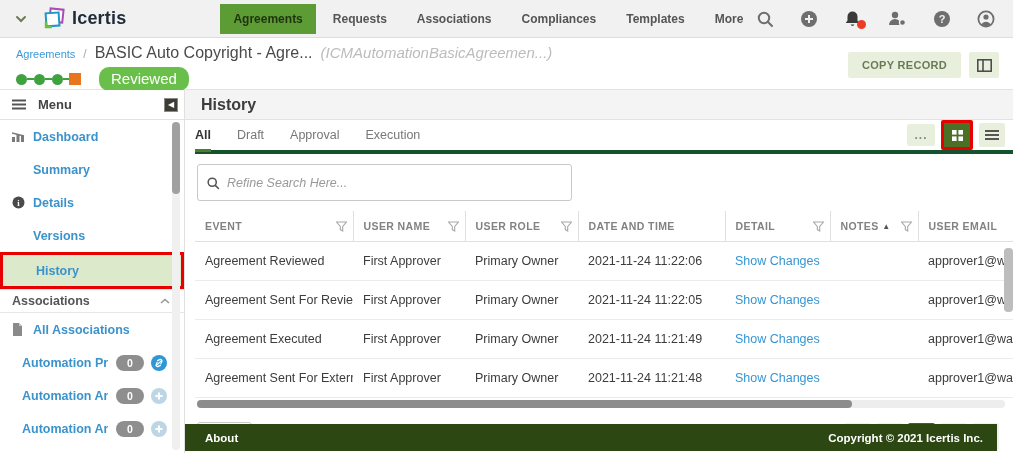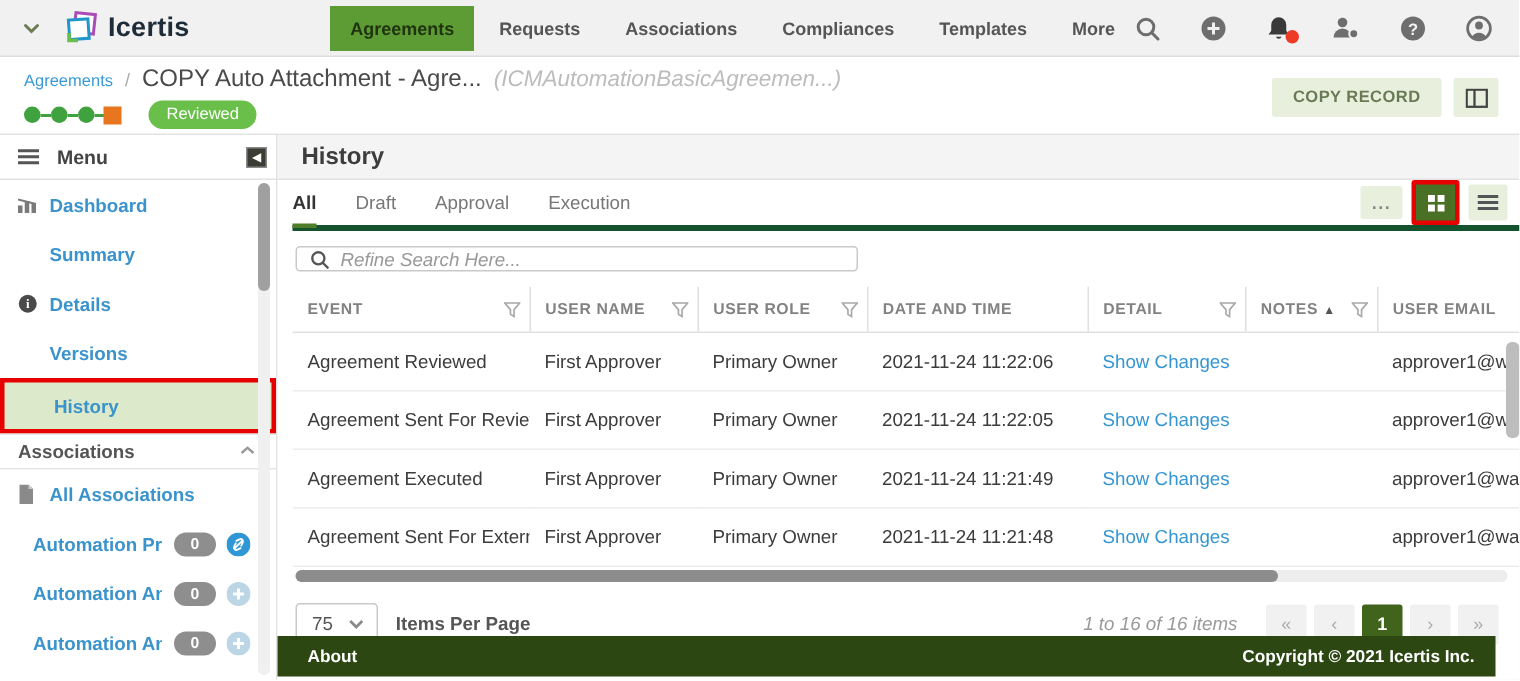--- a/index.html
+++ b/index.html
@@ -23,21 +23,21 @@
   .crumb-line { display:flex; align-items:baseline; gap:8px; }
   .crumb-link { font-size:11px; color:#3b9ad6; }
   .crumb-sep { font-size:12px; color:#aaa; }
   .crumb-title { font-size:16px; color:#4a4a4a; }
   .crumb-sub { font-size:15px; font-style:italic; color:#bcbcbc; }
   .status-line { display:flex; align-items:center; margin-top:5px; }
   .dotwrap { display:flex; align-items:center; }
   .sdot { width:11px; height:11px; border-radius:50%; background:#3fa23f; }
   .sline { width:7px; height:2px; background:#3fa23f; }
   .ssquare { width:12px; height:12px; background:#e8761f; margin-left:-1px; }
-  .badge-pill { margin-left:18px; background:#6abf4b; color:#fff; font-size:11px; padding:3px 12px 4px; border-radius:10px; }
+  .badge-pill { margin-left:18px; background:#6abf4b; color:#fff; font-size:15px; padding:3px 12px 4px; border-radius:10px; }
   .crumb-actions { position:absolute; right:14px; top:14px; display:flex; gap:8px; }
   .btn-lightgreen { background:#e8f0dd; border:none; color:#6a7a55; font-size:11px; font-weight:700; letter-spacing:.3px; padding:7px 14px; border-radius:2px; cursor:pointer; font-family:"Liberation Sans",sans-serif; }
   .btn-sq { background:#e8f0dd; border:none; width:30px; border-radius:2px; display:flex; align-items:center; justify-content:center; cursor:pointer; }
 
   
   .body-row { display:flex; height:363px; }
 
   
   .sidebar { width:185px; background:#fff; border-right:1px solid #e0e0e0; position:relative; flex:none; }
   .menu-head { height:30px; display:flex; align-items:center; padding:0 6px 0 12px; border-bottom:1px solid #e2e2e2; }
@@ -62,21 +62,21 @@
 
   .tabs-row { display:flex; align-items:center; height:34px; border-bottom:4px solid #14532d; padding-right:8px; }
   .ftab { font-size:12.5px; color:#777; padding:9px 0 7px; margin-right:26px; cursor:pointer; border-bottom:3px solid transparent; }
   .ftab.active { color:#333; font-weight:700; border-bottom:3px solid #4f7d28; }
   .tabs-actions { margin-left:auto; display:flex; align-items:center; gap:6px; }
   .mini-btn { width:28px; height:22px; background:#e8f0dd; border:none; border-radius:2px; color:#8a8a8a; font-weight:700; font-size:12px; letter-spacing:1px; display:flex; align-items:center; justify-content:center; cursor:pointer; }
   .view-btn { width:26px; height:24px; border:none; border-radius:2px; display:flex; align-items:center; justify-content:center; cursor:pointer; }
   .view-btn.grid-active { background:#4a7026; border:3px solid #e60000; width:32px; height:30px; }
   .view-btn.list { background:#e8f0dd; }
 
-  .search-wrap { margin:10px 0 10px 2px; width:375px; height:17px; border:1px solid #c9c9c9; border-radius:3px; display:flex; align-items:center; padding:0 8px; background:#fff; }
+  .search-wrap { margin:10px 0 10px 2px; width:375px; height:37px; border:1px solid #c9c9c9; border-radius:3px; display:flex; align-items:center; padding:0 8px; background:#fff; }
   .search-wrap input { border:none; outline:none; flex:1; font-size:12.5px; font-style:italic; color:#555; margin-left:7px; font-family:"Liberation Sans",sans-serif; background:transparent; }
   .search-wrap input::placeholder { color:#999; }
 
   .table-wrap { position:relative; width:818px; overflow:hidden; }
   table { border-collapse:collapse; table-layout:fixed; width:818px; }
   col.c0{width:158px} col.c1{width:112px} col.c2{width:113px} col.c3{width:147px} col.c4{width:105px} col.c5{width:88px} col.c6{width:95px}
   th { font-size:10.5px; color:#828282; font-weight:700; letter-spacing:.4px; text-align:left; padding:9px 6px 9px 10px; border-bottom:1px solid #e0e0e0; }
   th .th-inner { display:flex; align-items:center; }
   th .funnel { margin-left:auto; display:flex; }
   th .sortarr { margin-left:auto; font-size:8px; color:#555; }
@@ -169,21 +169,21 @@
             <path d="M4.4 14.4 a5.4 5.4 0 0 1 9.2 0 a7.6 7.6 0 0 1 -9.2 0 z" fill="#6e6e6e"></path>
           </svg>
       </span>
     </div>
   </div>
 
   <div class="crumbbar">
     <div class="crumb-line">
       <span class="crumb-link">Agreements</span>
       <span class="crumb-sep">/</span>
-      <span class="crumb-title">COPY Auto Attachment - Agre...</span>
+      <span class="crumb-title">BASIC Auto Copyright - Agre...</span>
       <span class="crumb-sub">(ICMAutomationBasicAgreemen...)</span>
     </div>
     <div class="status-line">
       <span class="dotwrap">
         <span class="sdot"></span>
           <span class="sline"></span>
           <span class="sdot"></span>
           <span class="sline"></span>
           <span class="sdot"></span>
           <span class="sline"></span>

